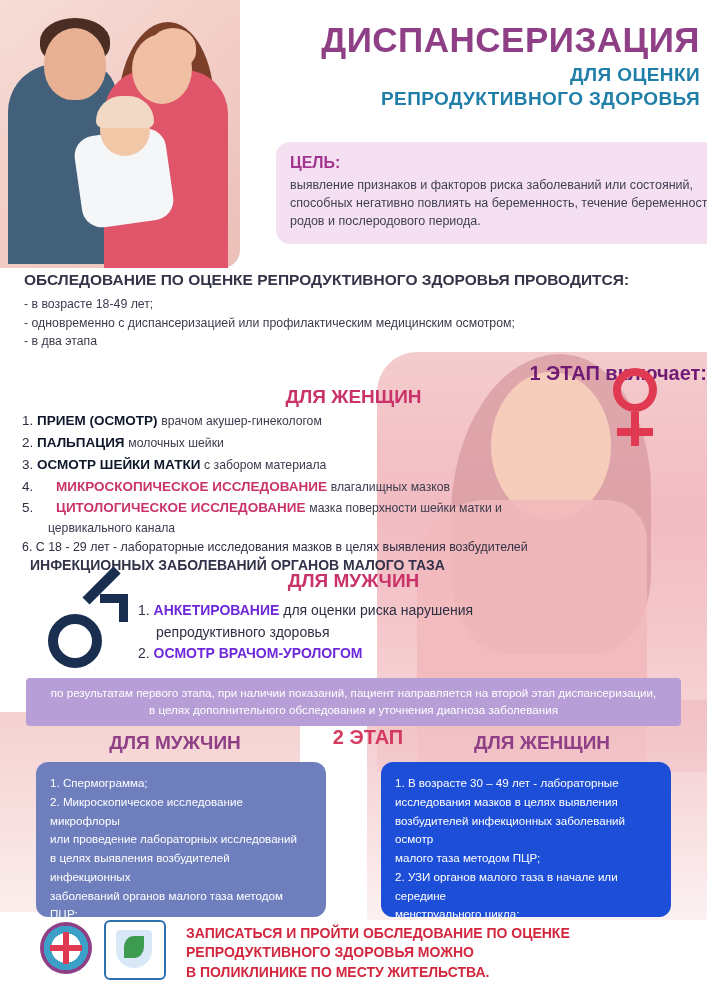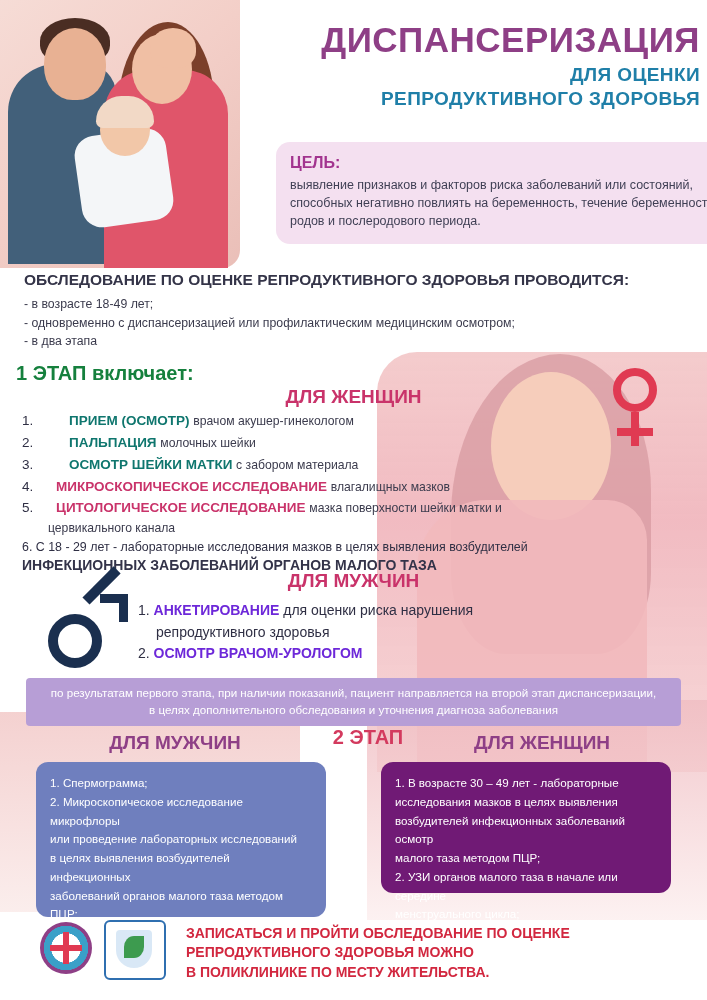--- a/index.html
+++ b/index.html
@@ -65,31 +65,31 @@
   .goal-title{color:#a2348f;font-weight:bold;font-size:16px;margin-bottom:5px;}
   .goal-text{color:#3f3f54;font-size:12.5px;line-height:1.42;}
 
   
   .exam{position:absolute;left:24px;top:270px;width:660px;}
   .exam h2{margin:0;font-size:15.5px;font-weight:bold;color:#343448;line-height:1.25;}
   .exam ul{margin:6px 0 0 0;padding:0;list-style:none;}
   .exam li{font-size:12.3px;color:#3b3b4d;line-height:1.5;}
 
   
-  .stage1-title{position:absolute;left:16px;right:0;top:362px;text-align:left;font-size:20px;font-weight:bold;color:#15803d;}
+  .stage1-title{position:absolute;left:16px;right:0;top:362px;text-align:right;font-size:20px;font-weight:bold;color:#701a75;}
   .forwomen{position:absolute;left:0;right:0;top:386px;text-align:center;font-size:19px;font-weight:bold;color:#c9336a;}
 
   .wlist{position:absolute;left:22px;top:410px;width:640px;}
   .wlist .row{font-size:13.5px;line-height:1.62;color:#2f2f44;}
   .wlist .num{color:#2f2f44;}
-  .wlist .cap{font-weight:bold;color:#0f766e;margin-left:32px;}
+  .wlist .cap{font-weight:bold;color:#0f172a;}
   .wlist .cap-pink{font-weight:bold;color:#c9336a;margin-left:19px;}
   .wlist .small{font-size:12.2px;color:#3b3b4d;}
   .wlist .item6{font-size:12.4px;line-height:1.45;color:#2f2f44;}
-  .wlist .strong-line{font-weight:bold;font-size:14px;color:#333349;}
+  .wlist .strong-line{font-weight:bold;font-size:14px;color:#333349;margin-left:8px;}
 
   
   .venus{position:absolute;right:42px;top:368px;width:56px;height:80px;}
   .venus .circ{position:absolute;left:4px;top:0;width:44px;height:44px;border:8px solid #e03a52;border-radius:50%;box-sizing:border-box;}
   .venus .stem{position:absolute;left:22px;top:44px;width:8px;height:34px;background:#e03a52;}
   .venus .cross{position:absolute;left:8px;top:60px;width:36px;height:8px;background:#e03a52;}
 
   
   .mars{position:absolute;left:48px;top:592px;width:86px;height:80px;}
   .mars .circ{position:absolute;left:0;top:22px;width:54px;height:54px;border:10px solid #1a2f4f;border-radius:50%;box-sizing:border-box;}
@@ -109,21 +109,21 @@
     color:#ffffff;font-size:11.6px;line-height:1.45;text-align:center;
   }
 
   
   .stage2-title{position:absolute;left:0;right:0;top:726px;text-align:center;font-size:20px;font-weight:bold;color:#d33a5e;padding-left:29px;}
   .s2-men-head{position:absolute;left:60px;top:732px;width:230px;text-align:center;font-size:19px;font-weight:bold;color:#8e3f86;}
   .s2-wom-head{position:absolute;right:50px;top:732px;width:230px;text-align:center;font-size:19px;font-weight:bold;color:#8e3f86;}
 
   .card{position:absolute;border-radius:12px;box-sizing:border-box;padding:12px 14px;color:#ffffff;font-size:11.6px;line-height:1.62;}
   .card-men{left:36px;top:762px;width:290px;height:155px;background:#6f7fbe;}
-  .card-women{right:36px;top:762px;width:290px;height:131px;background:#701a75;}
+  .card-women{right:36px;top:762px;width:290px;height:155px;background:#1d4ed8;}
 
   
   .logo1{position:absolute;left:40px;top:922px;width:52px;height:52px;border-radius:50%;background:radial-gradient(circle at 50% 50%,#ffffff 40%,#3aa0c8 41%,#3aa0c8 60%,#8e3f86 61%);}
   .logo1 .cross-v{position:absolute;left:23px;top:10px;width:6px;height:32px;background:#e03a52;}
   .logo1 .cross-h{position:absolute;left:10px;top:23px;width:32px;height:6px;background:#e03a52;}
   .logo2{position:absolute;left:104px;top:920px;width:58px;height:56px;background:#ffffff;border:2px solid #2f6fb0;border-radius:6px;}
   .logo2 .shield{position:absolute;left:10px;top:8px;width:36px;height:38px;background:#d9e8f6;border-radius:4px 4px 18px 18px;}
   .logo2 .leaf{position:absolute;left:18px;top:14px;width:20px;height:22px;background:#3d9b4f;border-radius:50% 0 50% 0;}
   .logo2 .cap{position:absolute;left:4px;top:0px;width:50px;height:9px;background:#ffffff;}
 

